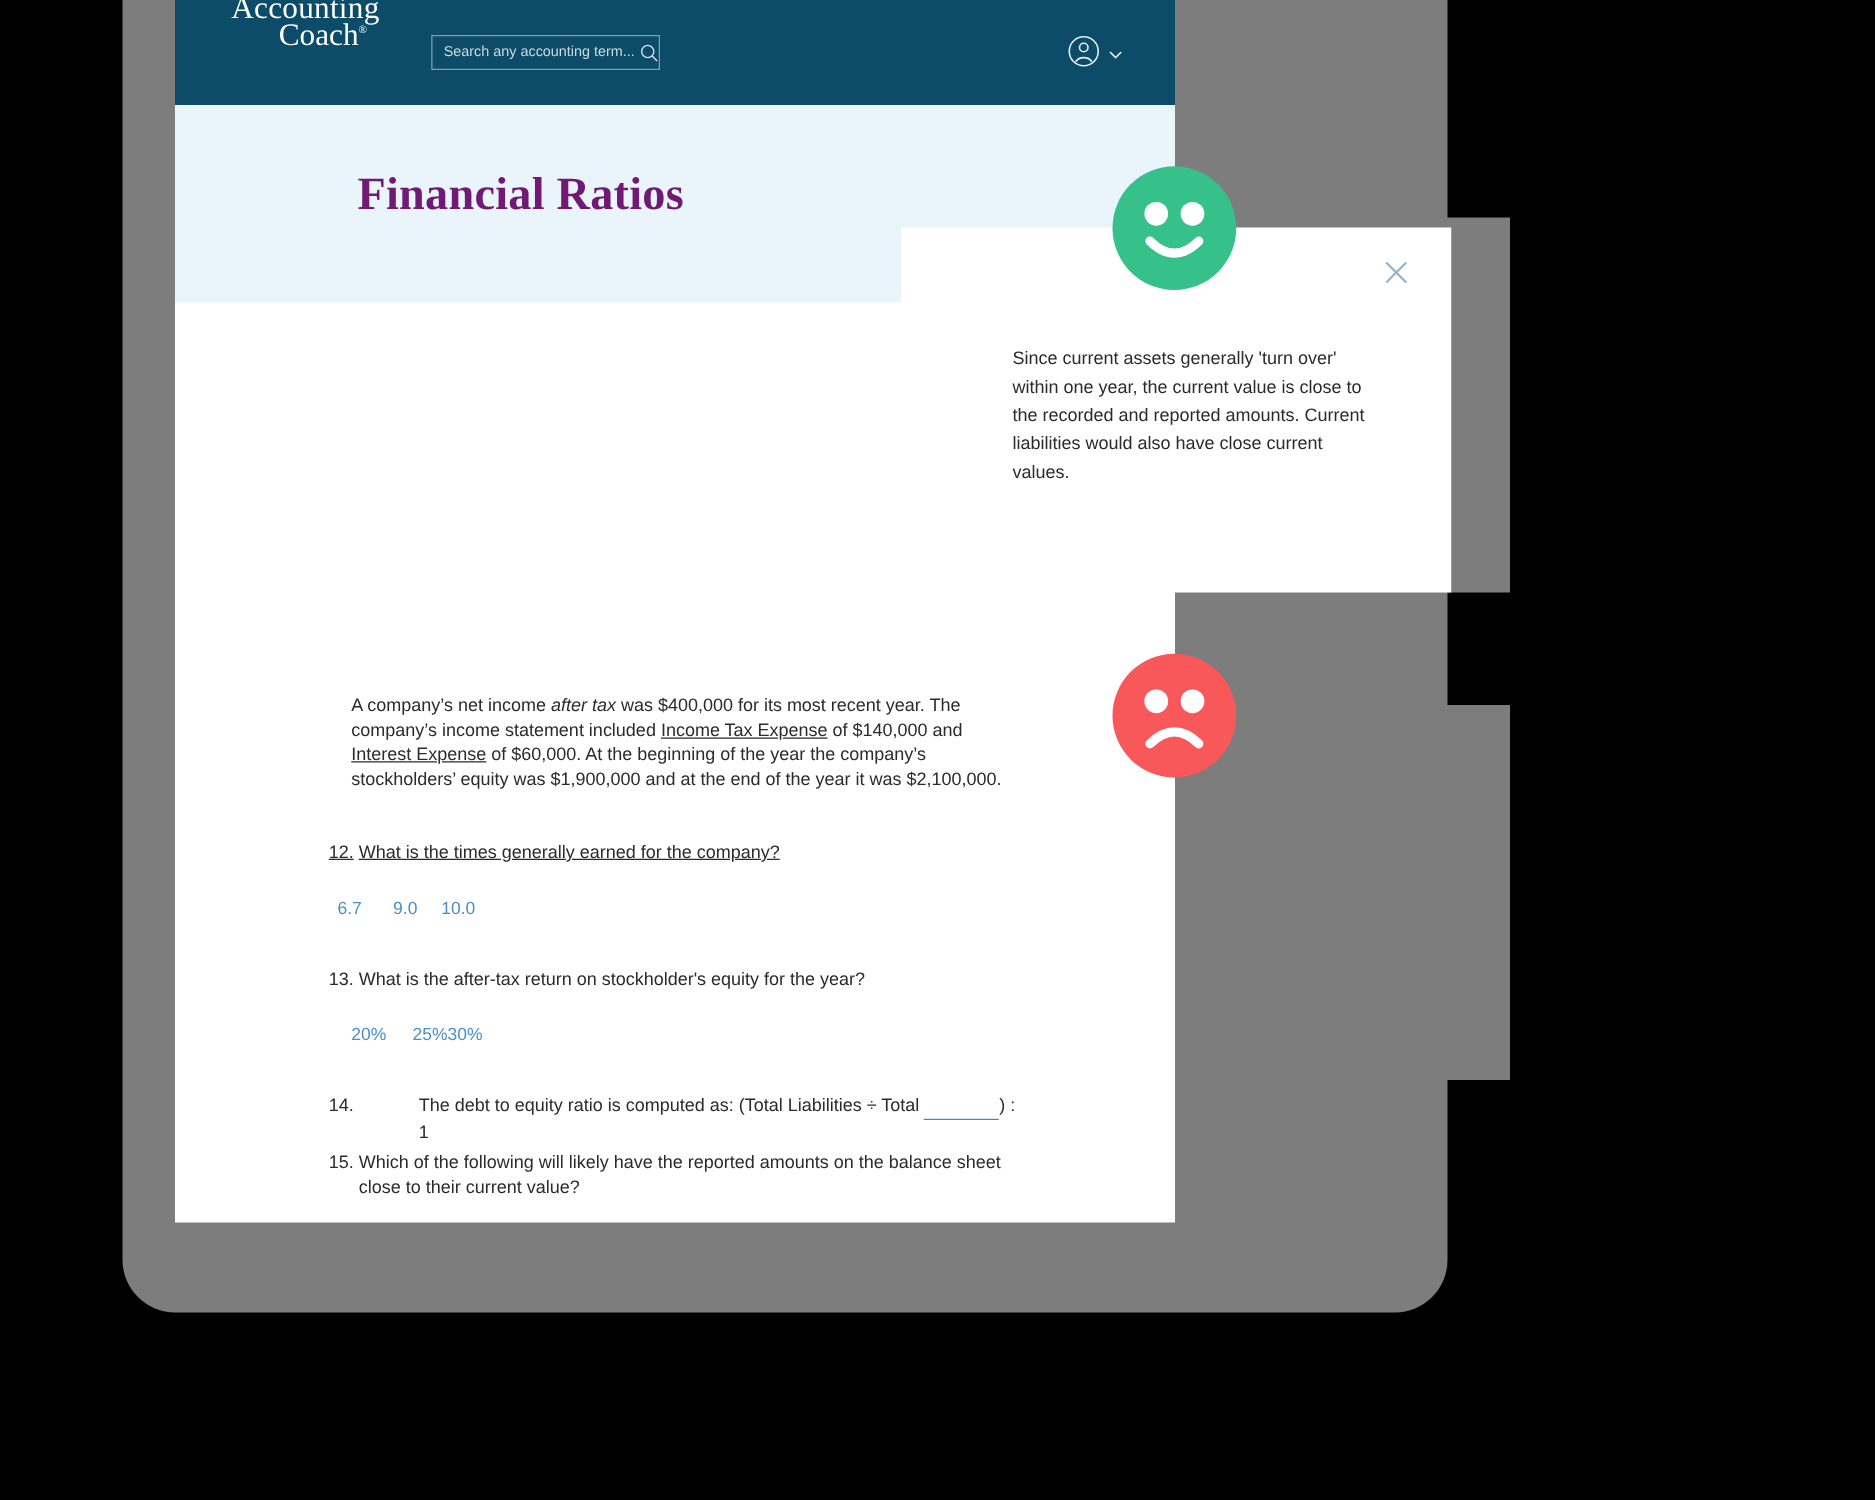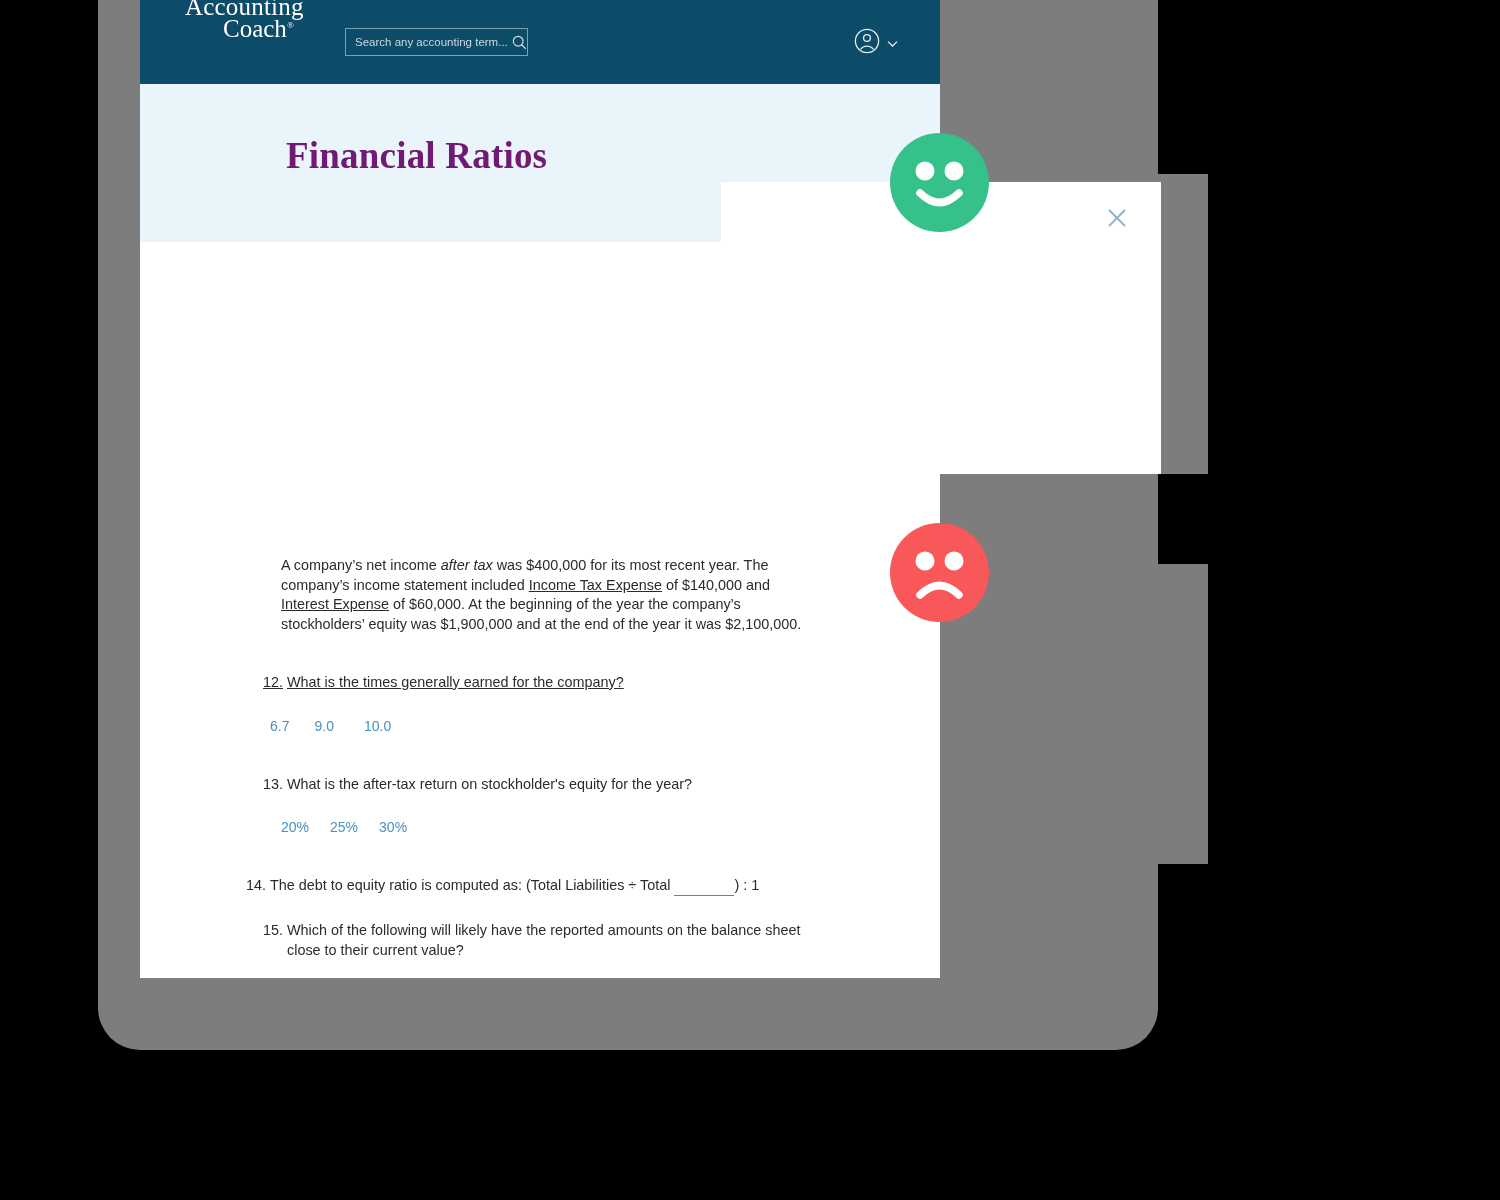--- a/index.html
+++ b/index.html
@@ -112,54 +112,55 @@
       <div class="block lead">
         <span><span>A company’s net income </span><em>after tax</em><span> was $400,000 for its most recent year. The company’s income statement included </span><u>Income Tax Expense</u><span> of $140,000 and </span><u>Interest Expense</u><span> of $60,000. At the beginning of the year the company’s stockholders’ equity was $1,900,000 and at the end of the year it was $2,100,000.</span></span>
       </div>
 
       <div class="q" style="left:123px;top:430px;text-decoration:underline;">
         <span class="num">12.</span>
         <span class="txt">What is the times generally earned for the company?</span>
       </div>
       <div class="opts" style="left:130px;top:476px;">
         <a href="#" style="margin-right:25px">6.7</a>
-        <a href="#" style="margin-right:30px">9.0</a>
+        <a href="#" style="margin-right:19px">9.0</a>
         <a href="#">10.0</a>
       </div>
 
       <div class="q" style="left:123px;top:532px;">
         <span class="num">13.</span>
         <span class="txt">What is the after-tax return on stockholder's equity for the year?</span>
       </div>
       <div class="opts" style="left:141px;top:577px;">
         <a href="#" style="margin-right:21px">20%</a>
-        <a href="#" style="margin-right:21px">25%</a>
+        <a href="#" style="">25%</a>
         <a href="#">30%</a>
       </div>
 
-      <div class="q" style="left:106px;top:633px;">
+      <div class="q" style="left:123px;top:633px;gap:48px;">
         <span class="num">14.</span>
         <span class="txt"><span>The debt to equity ratio is computed as:  (Total Liabilities ÷ Total </span><span class="blank">________</span><span>) : 1</span></span>
       </div>
 
       <div class="q" style="left:123px;top:678px;">
         <span class="num">15.</span>
         <span class="txt">Which of the following will likely have the reported amounts on the balance sheet close to their current value?</span>
       </div>
 
     </div>
   </div>
 
   <div class="popup" id="popup1">
     <div class="close">
       <svg width="32" height="32" viewBox="0 0 32 32">
           <line x1="8" y1="8" x2="24" y2="24" stroke="#8fb4cd" stroke-width="1.9"></line>
           <line x1="24" y1="8" x2="8" y2="24" stroke="#8fb4cd" stroke-width="1.9"></line>
         </svg>
     </div>
+    <div class="body">Since current assets generally 'turn over' within one year, the current value is close to the recorded and reported amounts. Current liabilities would also have close current values.</div>
   </div>
 
 
   <div class="face" id="face1" style="background: rgb(54, 192, 138);">
     <svg width="99" height="99" viewBox="0 0 99 99">
       <circle cx="35" cy="38" r="9.5" fill="#fff"></circle>
       <circle cx="64" cy="38" r="9.5" fill="#fff"></circle>
       <path d="M30 60 Q49.5 79 69 60" fill="none" stroke="#fff" stroke-width="7.5" stroke-linecap="round"></path>
     </svg>
   </div>

